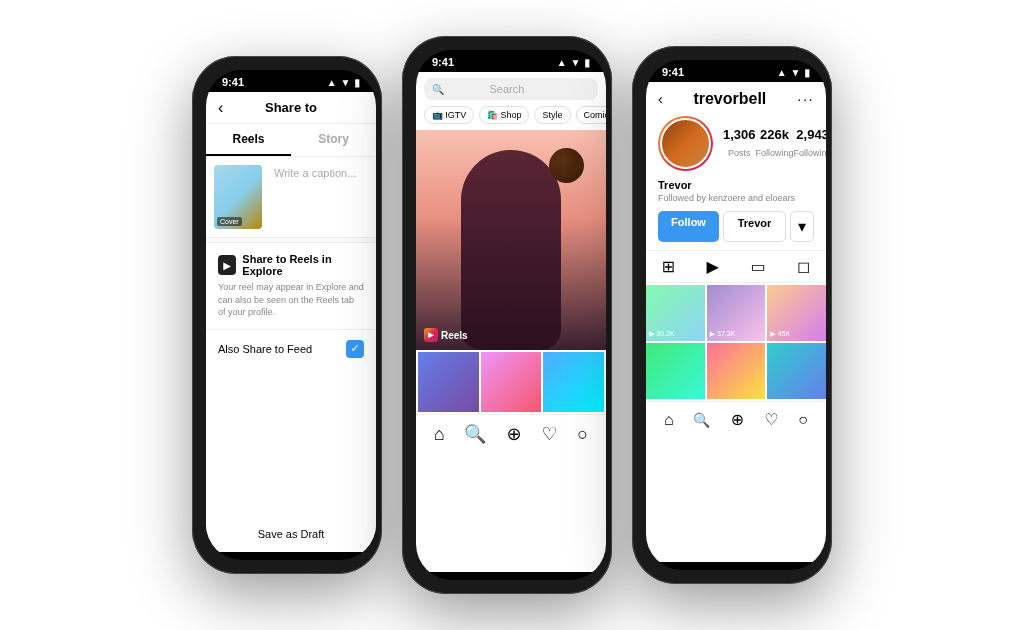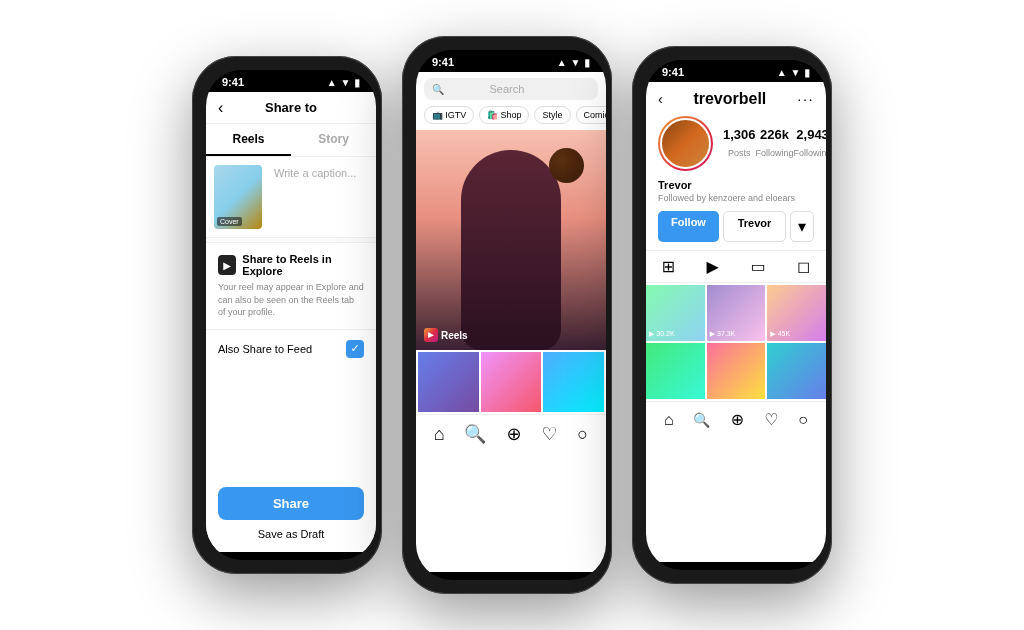--- a/index.html
+++ b/index.html
@@ -525,21 +525,20 @@
           </div>
           <div class="p1-option-desc">Your reel may appear in Explore and can also be seen on the Reels tab of your profile.</div>
         </div>
 
         <div class="p1-also-row">
           <span class="p1-also-label">Also Share to Feed</span>
           <div class="p1-check">✓</div>
         </div>
 
         <div class="p1-footer">
-          <div class="p1-share-btn">Share</div>
           <div class="p1-draft-btn">Save as Draft</div>
         </div>
       </div>
     </div>
   </div>
 
   <div class="phone phone2">
     <div class="phone-inner">
       <div class="notch-bar">
         <span>9:41</span>

